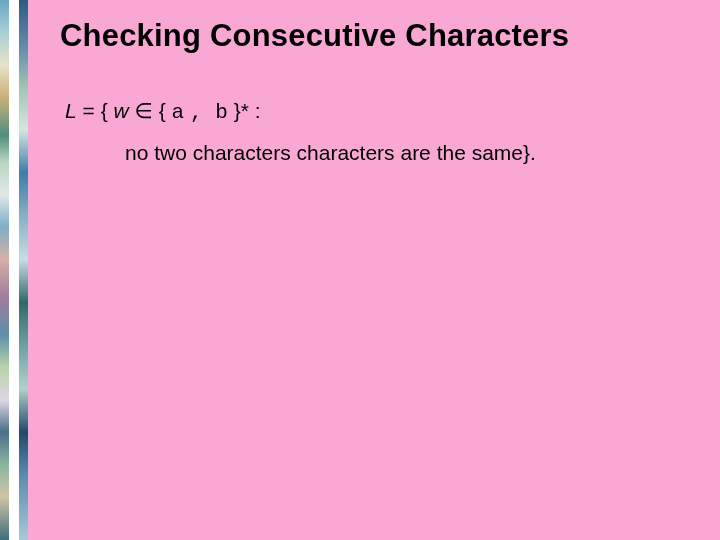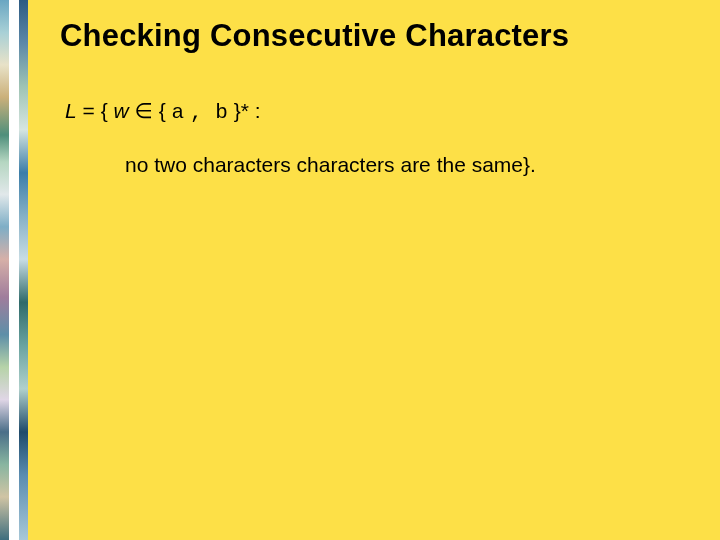--- a/index.html
+++ b/index.html
@@ -8,21 +8,21 @@
     width: 720px;
     height: 540px;
     background: #fff;
     font-family: Arial, Helvetica, sans-serif;
     overflow: hidden;
   }
   .slide {
     position: relative;
     width: 720px;
     height: 540px;
-    background: #fde047;
+    background: #f9a8d4;
   }
   .side-strip {
     position: absolute;
     left: 0;
     top: 0;
     width: 28px;
     height: 540px;
     display: flex;
     flex-direction: row;
   }
@@ -65,21 +65,21 @@
     position: absolute;
     top: 96px;
     left: 65px;
     right: 40px;
     font-size: 21px;
     color: #000;
     line-height: 1.45;
   }
   .italic { font-style: italic; }
   .mono { font-family: "Courier New", Courier, monospace; }
-  .line1 { margin-bottom: 22px; }
+  .line1 { margin-bottom: 10px; }
   .line2 { padding-left: 60px; }
   .elem { font-family: Arial, sans-serif; }
 </style>
 </head>
 <body>
 
 <div class="slide">
 
   <div class="side-strip">
     <div class="strip-col strip-a"></div>

